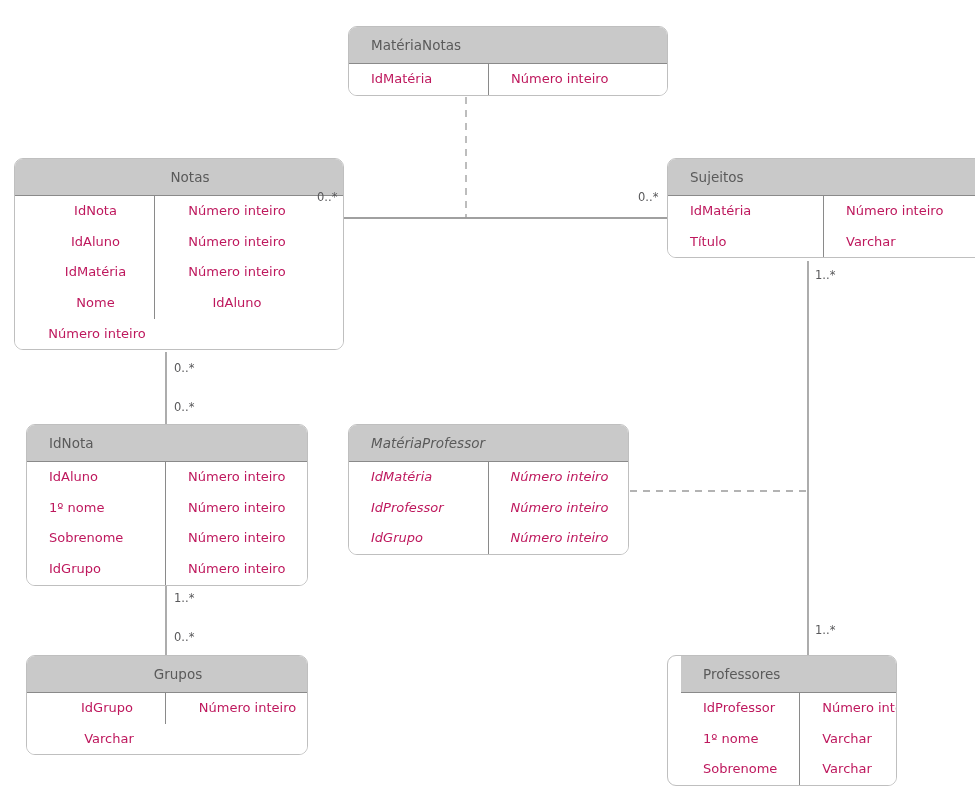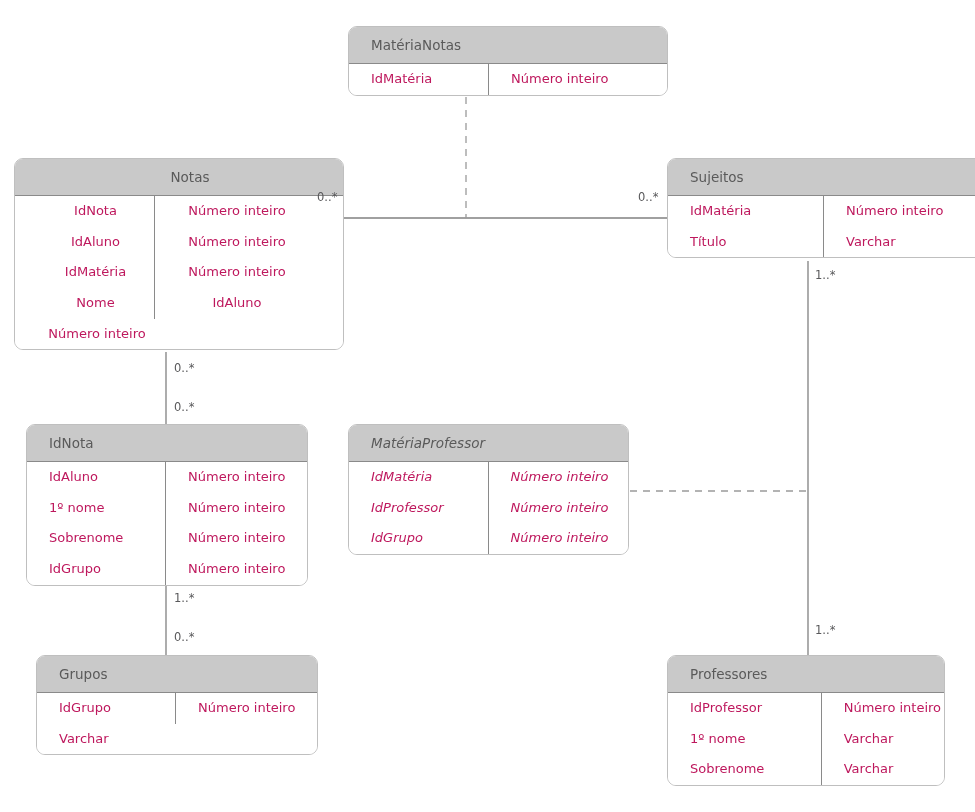--- a/index.html
+++ b/index.html
@@ -212,34 +212,34 @@
         <div class="cell cell-name">IdProfessor</div>
         <div class="cell cell-type">Número inteiro</div>
       </div>
       <div class="row">
         <div class="cell cell-name">IdGrupo</div>
         <div class="cell cell-type">Número inteiro</div>
       </div>
     </div>
   </div>
 
-  <div class="entity w-grupos" style="left:36px; top:655px; width:282px;">
+  <div class="entity w-grupos" style="left:26px; top:655px; width:282px;text-align:center;">
     <div class="entity-header">Grupos</div>
     <div class="entity-body">
       <div class="row">
         <div class="cell cell-name">IdGrupo</div>
         <div class="cell cell-type">Número inteiro</div>
       </div>
       <div class="row">
         <div class="cell cell-type">Varchar</div>
       </div>
     </div>
   </div>
 
-  <div class="entity w-profs" style="left:667px; top:655px; width:278px;">
+  <div class="entity w-profs" style="left:667px; top:655px; width:230px;padding-left:13px;">
     <div class="entity-header">Professores</div>
     <div class="entity-body">
       <div class="row">
         <div class="cell cell-name">IdProfessor</div>
         <div class="cell cell-type">Número inteiro</div>
       </div>
       <div class="row">
         <div class="cell cell-name">1º nome</div>
         <div class="cell cell-type">Varchar</div>
       </div>

